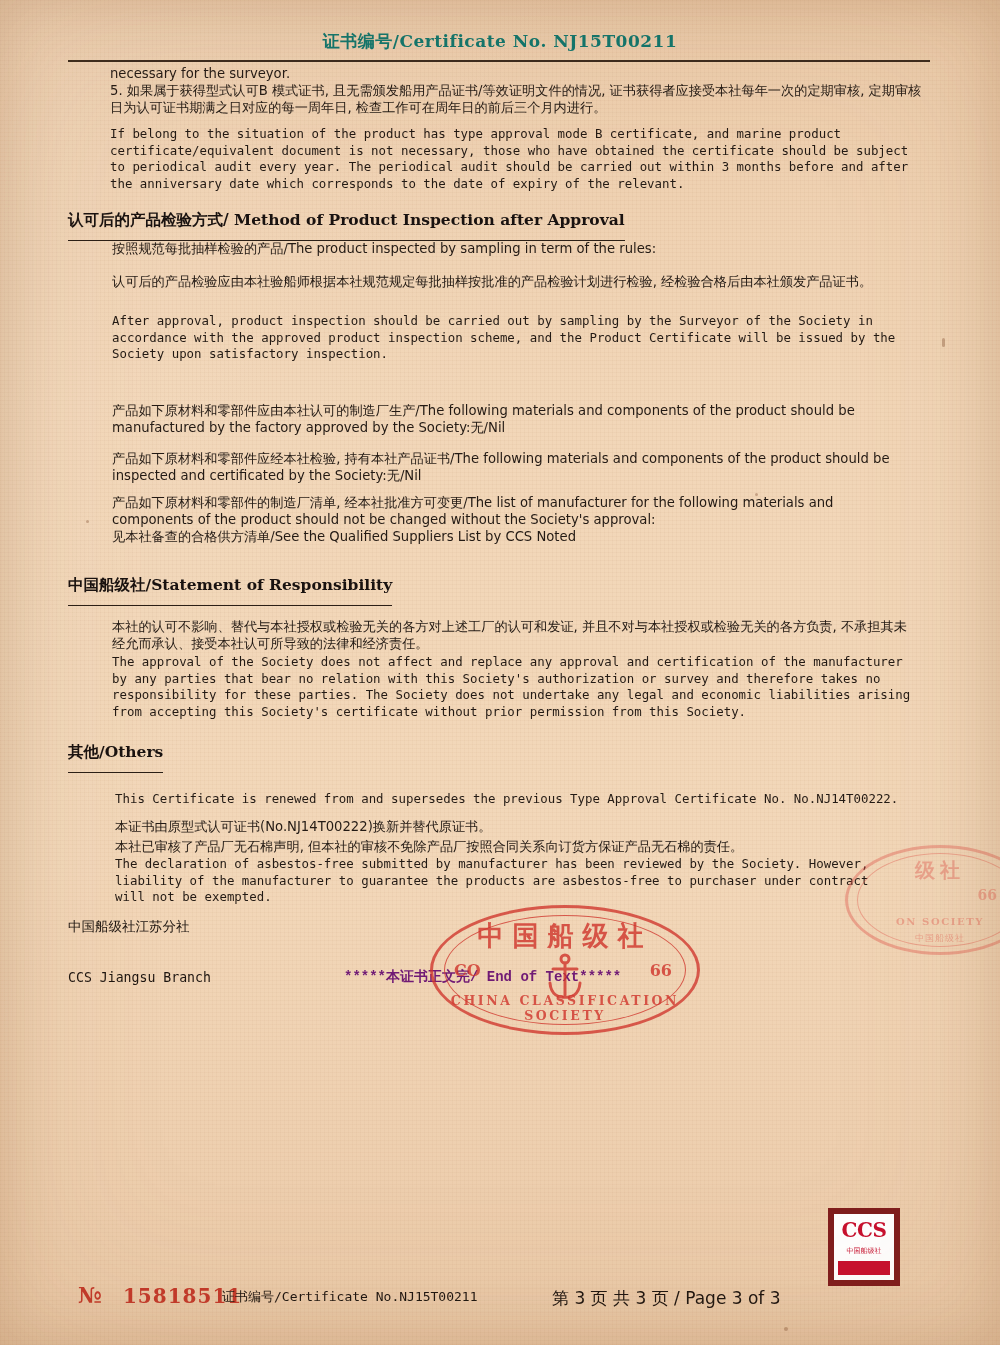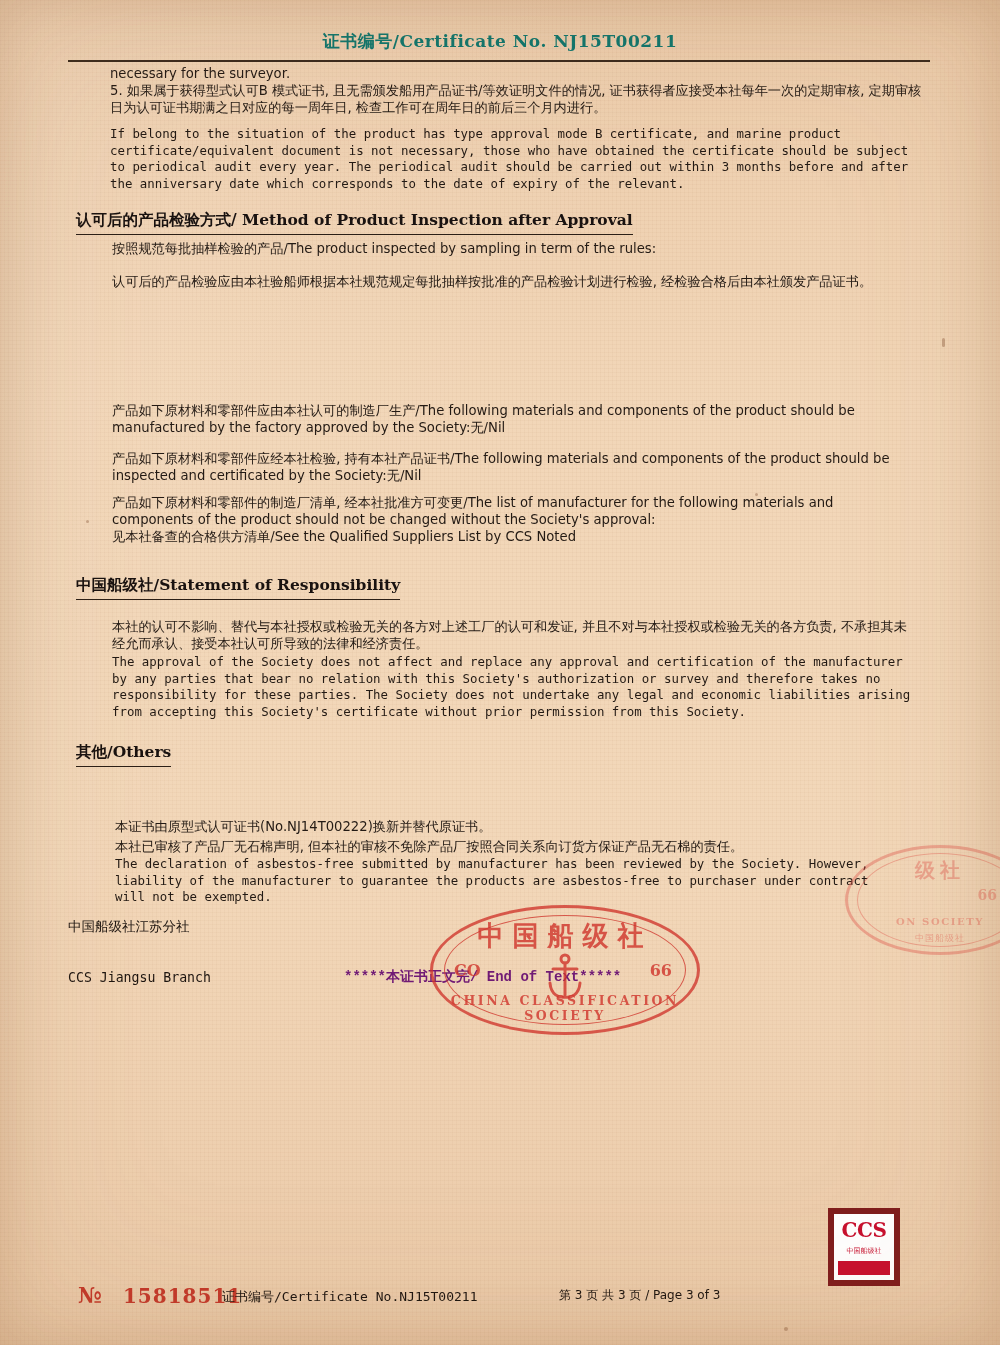--- a/index.html
+++ b/index.html
@@ -76,24 +76,24 @@
   }
   .mixed {
     font-family: "DejaVu Sans Mono", monospace;
     font-size: 12.4px;
     line-height: 16.6px;
   }
 
   
   .section-head {
     position: absolute;
-    left: 76px;
+    left: 68px;
     font-size: 15px;
     color: #191210;
-    padding-bottom: 2px;
+    padding-bottom: 8px;
     white-space: nowrap;
   }
   .section-head .zh {
     font-family: "DejaVu Sans", sans-serif;
     font-weight: bold;
     font-size: 15.5px;
   }
   .section-head .en {
     font-family: "DejaVu Serif", serif;
     font-weight: bold;
@@ -283,23 +283,22 @@
     top: 1288px;
     font-family: "DejaVu Sans Mono", monospace;
     font-size: 13px;
     color: #1d1510;
   }
   .footer-page {
     position: absolute;
     left: 552px;
     top: 1287px;
     font-family: "DejaVu Sans", sans-serif;
-    font-size: 12px;
+    font-size: 17px;
     color: #1d1510;
-    margin-left: 7px;
   }
   .sign-cn {
     position: absolute;
     left: 68px;
     top: 918px;
     font-family: "DejaVu Sans", sans-serif;
     font-size: 13.5px;
     color: #1d1510;
   }
   .sign-en {
@@ -339,38 +338,40 @@
   <div class="block cjk" style="left:110px; top:65px; width:810px;">necessary for the surveyor.</div>
   <div class="block cjk" style="left:110px; top:82px; width:812px;">5. 如果属于获得型式认可B 模式证书, 且无需颁发船用产品证书/等效证明文件的情况, 证书获得者应接受本社每年一次的定期审核, 定期审核日为认可证书期满之日对应的每一周年日, 检查工作可在周年日的前后三个月内进行。</div>
   <div class="block mixed" style="left:110px; top:126px; width:812px;">If belong to the situation of the product has type approval mode B certificate, and marine product certificate/equivalent document is not necessary, those who have obtained the certificate should be subject to periodical audit every year. The periodical audit should be carried out within 3 months before and after the anniversary date which corresponds to the date of expiry of the relevant.</div>
 
   <div class="section-head" style="top:210px;">
     <span class="zh">认可后的产品检验方式/</span><span class="en"> Method of Product Inspection after Approval</span>
     <span class="ul"></span>
   </div>
   <div class="block cjk" style="left:112px; top:240px; width:800px;">按照规范每批抽样检验的产品/The product inspected by sampling in term of the rules:</div>
   <div class="block cjk" style="left:112px; top:273px; width:800px;">认可后的产品检验应由本社验船师根据本社规范规定每批抽样按批准的产品检验计划进行检验, 经检验合格后由本社颁发产品证书。</div>
+  <div class="block mixed" style="left:112px; top:313px; width:800px;">After approval, product inspection should be carried out by sampling by the Surveyor of the Society in accordance with the approved product inspection scheme, and the Product Certificate will be issued by the Society upon satisfactory inspection.</div>
 
   <div class="block cjk" style="left:112px; top:402px; width:800px;">产品如下原材料和零部件应由本社认可的制造厂生产/The following materials and components of the product should be manufactured by the factory approved by the Society:无/Nil</div>
   <div class="block cjk" style="left:112px; top:450px; width:800px;">产品如下原材料和零部件应经本社检验, 持有本社产品证书/The following materials and components of the product should be inspected and certificated by the Society:无/Nil</div>
   <div class="block cjk" style="left:112px; top:494px; width:800px;">产品如下原材料和零部件的制造厂清单, 经本社批准方可变更/The list of manufacturer for the following materials and components of the product should not be changed without the Society's approval:
 见本社备查的合格供方清单/See the Qualified Suppliers List by CCS Noted</div>
 
   <div class="section-head" style="top:575px;">
     <span class="zh">中国船级社</span><span class="en">/Statement of Responsibility</span>
     <span class="ul"></span>
   </div>
   <div class="block cjk" style="left:112px; top:618px; width:805px;">本社的认可不影响、替代与本社授权或检验无关的各方对上述工厂的认可和发证, 并且不对与本社授权或检验无关的各方负责, 不承担其未经允而承认、接受本社认可所导致的法律和经济责任。</div>
   <div class="block mixed" style="left:112px; top:654px; width:805px;">The approval of the Society does not affect and replace any approval and certification of the manufacturer by any parties that bear no relation with this Society's authorization or survey and therefore takes no responsibility for these parties. The Society does not undertake any legal and economic liabilities arising from accepting this Society's certificate without prior permission from this Society.</div>
 
   <div class="section-head" style="top:742px;">
     <span class="zh">其他</span><span class="en">/Others</span>
     <span class="ul"></span>
   </div>
   <div class="block cjk" style="left:115px; top:818px; width:790px;">本证书由原型式认可证书(No.NJ14T00222)换新并替代原证书。</div>
+  <div class="block mixed" style="left:115px; top:791px; width:790px;">This Certificate is renewed from and supersedes the previous Type Approval Certificate No. No.NJ14T00222.</div>
   <div class="block cjk" style="left:115px; top:838px; width:790px;">本社已审核了产品厂无石棉声明, 但本社的审核不免除产品厂按照合同关系向订货方保证产品无石棉的责任。</div>
   <div class="block mixed" style="left:115px; top:856px; width:790px;">The declaration of asbestos-free submitted by manufacturer has been reviewed by the Society. However, liability of the manufacturer to guarantee the products are asbestos-free to purchaser under contract will not be exempted.</div>
 
   <div class="sign-cn">中国船级社江苏分社</div>
   <div class="sign-en">CCS Jiangsu Branch</div>
   <div class="end-of-text">*****本证书正文完/ End of Text*****</div>
 
   <div class="stamp-faint">
     <div class="oval"></div>
     <div class="oval inner"></div>

